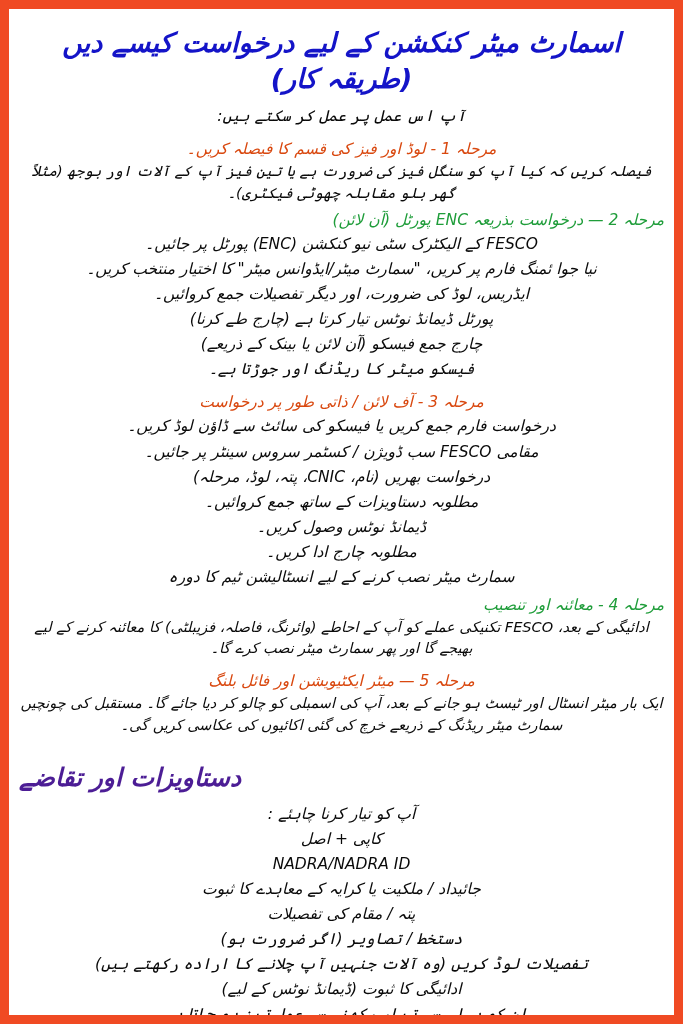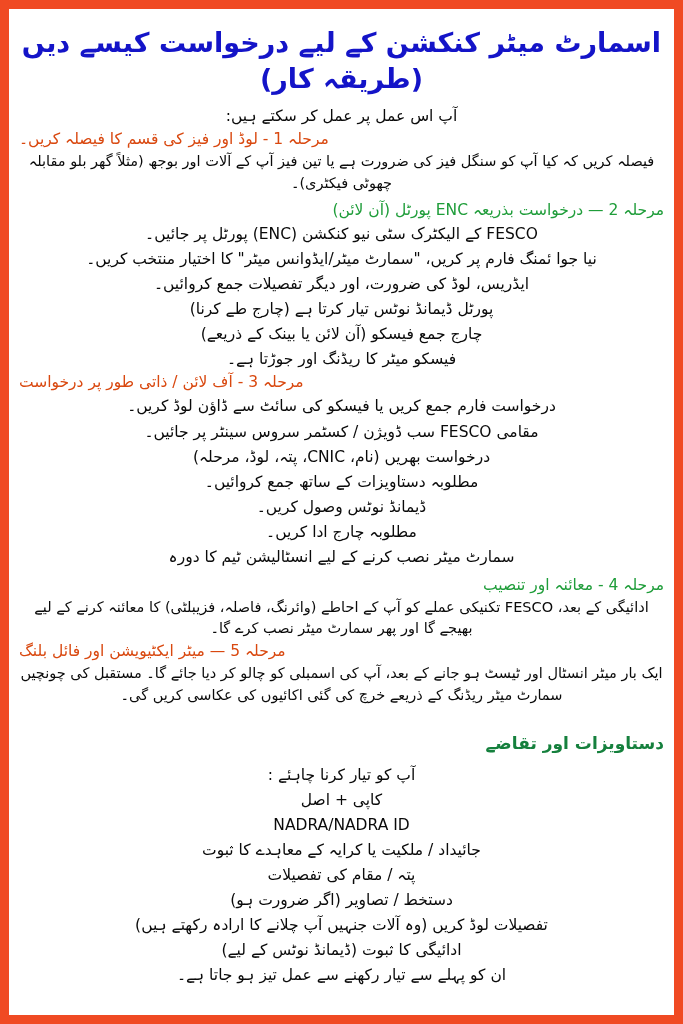--- a/index.html
+++ b/index.html
@@ -22,20 +22,21 @@
     background: #ffffff;
     overflow: hidden;
   }
   .inner {
     position: absolute;
     left: 0; top: 0; right: 0; bottom: 0;
     padding: 6px 10px 15px 10px;
     box-sizing: border-box;
     direction: rtl;
     text-align: center;
+    font-style: italic;
   }
   .title {
     color: #1414c8;
     font-weight: bold;
     font-size: 27px;
     line-height: 1.35;
     margin: 10px 0 6px 0;
     direction: rtl;
     text-align: center;
     letter-spacing: 0px;
@@ -45,42 +46,42 @@
     font-size: 15.5px;
     line-height: 1.55;
     color: #0a0a0a;
     margin: 0 0 1px 0;
     white-space: normal;
   }
   .step {
     color: #d9480f;
     font-size: 15.5px;
     font-weight: normal;
-    margin: 2px 0 3px 0;
+    margin: 12px 0 3px 0;
     direction: rtl;
-    text-align: left;
+    text-align: center;
   }
   .step-green {
     color: #1f9d3a;
     font-size: 15.5px;
     margin: 7px 0 3px 0;
     direction: rtl;
     text-align: right;
   }
   .wide {
     font-size: 14.5px;
     line-height: 1.5;
   }
   .section-title {
-    color: #15803d;
+    color: #4c1d95;
     font-weight: bold;
-    font-size: 17px;
+    font-size: 25px;
     margin: 26px 0 10px 0;
     direction: rtl;
-    text-align: right;
+    text-align: left;
   }
 </style>
 </head>
 <body>
 
 <div class="page">
   <div class="inner">
 
     <div class="title">اسمارٹ میٹر کنکشن کے لیے درخواست کیسے دیں (طریقہ کار)</div>
 

